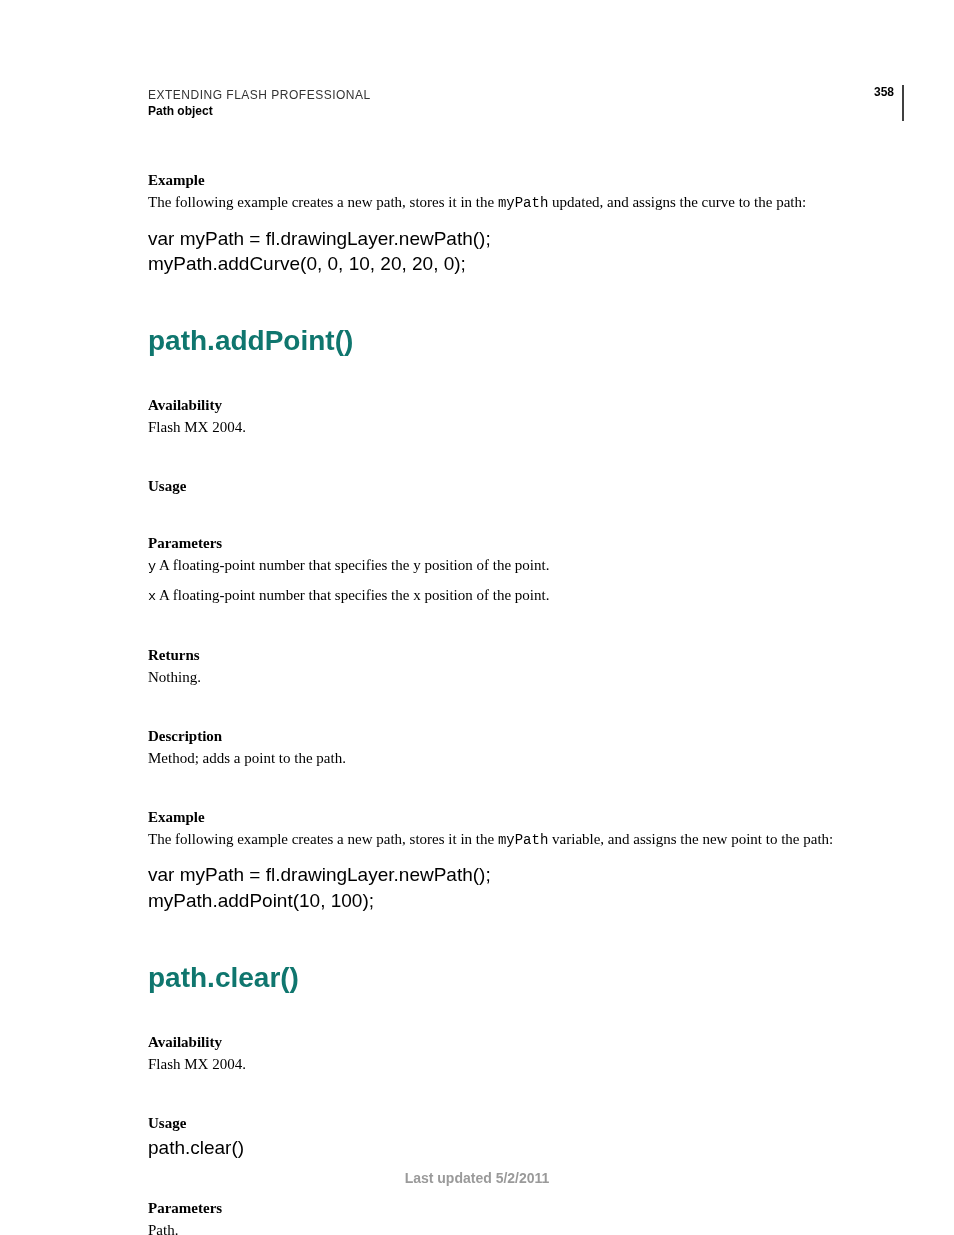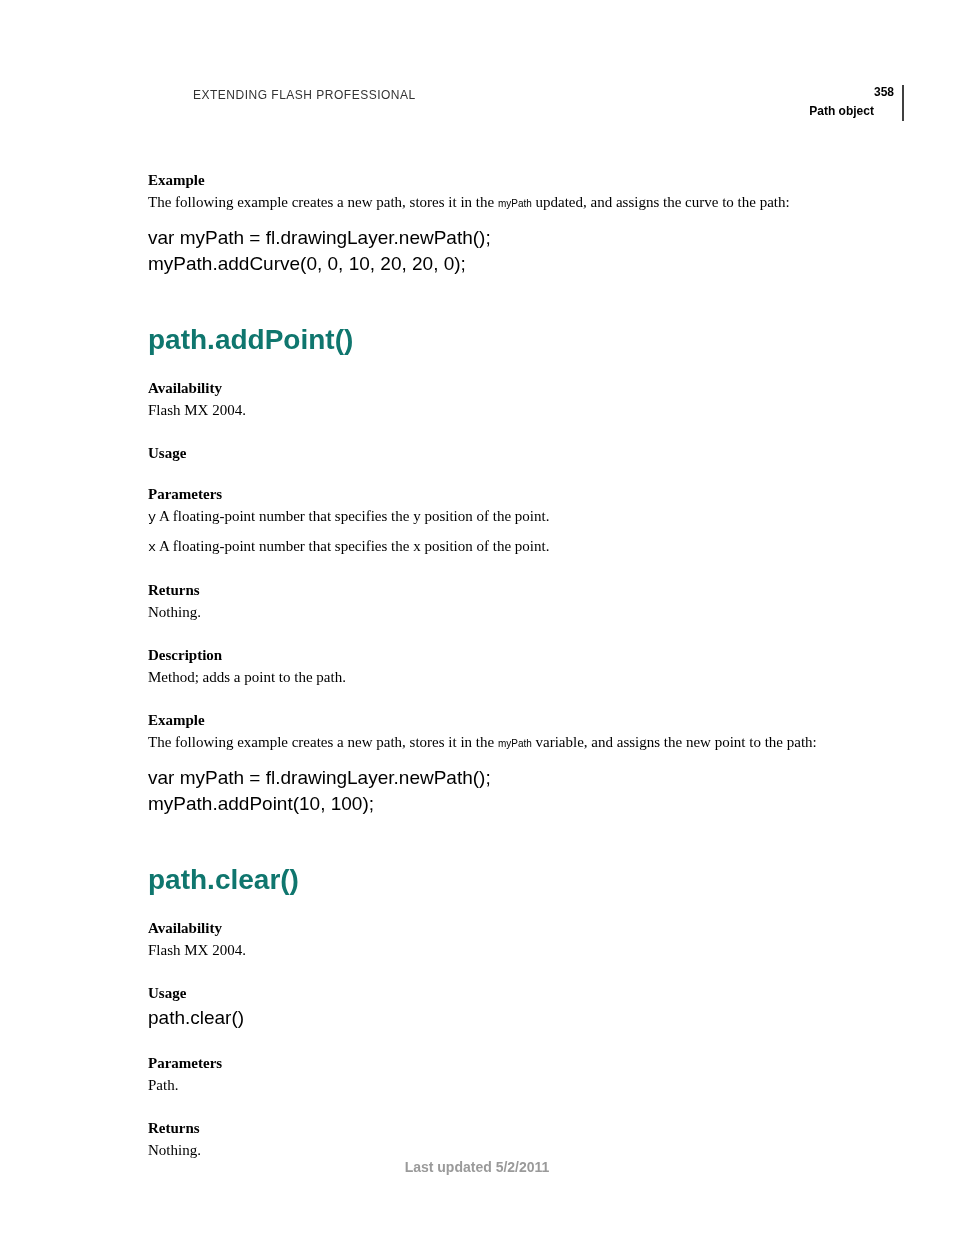--- a/index.html
+++ b/index.html
@@ -21,59 +21,57 @@
   }
   .header-left {
     flex: 1;
   }
   .doc-title {
     font-family: "Myriad Pro", "Helvetica Neue", Arial, sans-serif;
     font-size: 12px;
     letter-spacing: 0.5px;
     color: #333;
     font-weight: 400;
-    margin-left: 45px;
   }
   .section-label {
     font-family: "Myriad Pro", "Helvetica Neue", Arial, sans-serif;
     font-size: 12px;
     font-weight: 700;
     color: #000;
     margin-top: 2px;
-    text-align: right;
   }
   .page-num {
     font-family: "Myriad Pro", "Helvetica Neue", Arial, sans-serif;
     font-size: 12px;
     font-weight: 700;
     border-right: 2px solid #404040;
     padding-right: 8px;
     padding-bottom: 22px;
     margin-right: -50px;
     position: relative;
     top: -3px;
   }
   .content {
     margin-top: 48px;
   }
   .h-label {
     font-family: "Minion Pro", Georgia, serif;
     font-weight: 700;
     font-size: 15px;
-    margin-top: 24px;
+    margin-top: 40px;
     margin-bottom: 3px;
   }
   .body-text {
     font-size: 15px;
     line-height: 1.4;
     margin-bottom: 2px;
   }
   .code-inline {
-    font-family: Liberation Sans, sans-serif;
-    font-size: 10px;
+    font-family: Liberation Mono, monospace;
+    font-size: 14px;
     margin-top: 46px;
   }
   .code-block {
     font-family: Liberation Sans, sans-serif;
     font-size: 19px;
     white-space: pre;
     margin-top: 12px;
     line-height: 1.35;
   }
   .h1-method {
@@ -88,21 +86,21 @@
     font-size: 15px;
     line-height: 1.4;
     margin-bottom: 8px;
   }
   .param-name {
     font-family: "Courier New", Courier, monospace;
     font-size: 13.5px;
   }
   .footer {
     position: absolute;
-    bottom: 60px;
+    bottom: 49px;
     width: 100%;
     text-align: center;
     font-family: "Myriad Pro", "Helvetica Neue", Arial, sans-serif;
     font-weight: 700;
     font-size: 14px;
     color: #9a9a9a;
   }
 </style>
 </head>
 <body>

